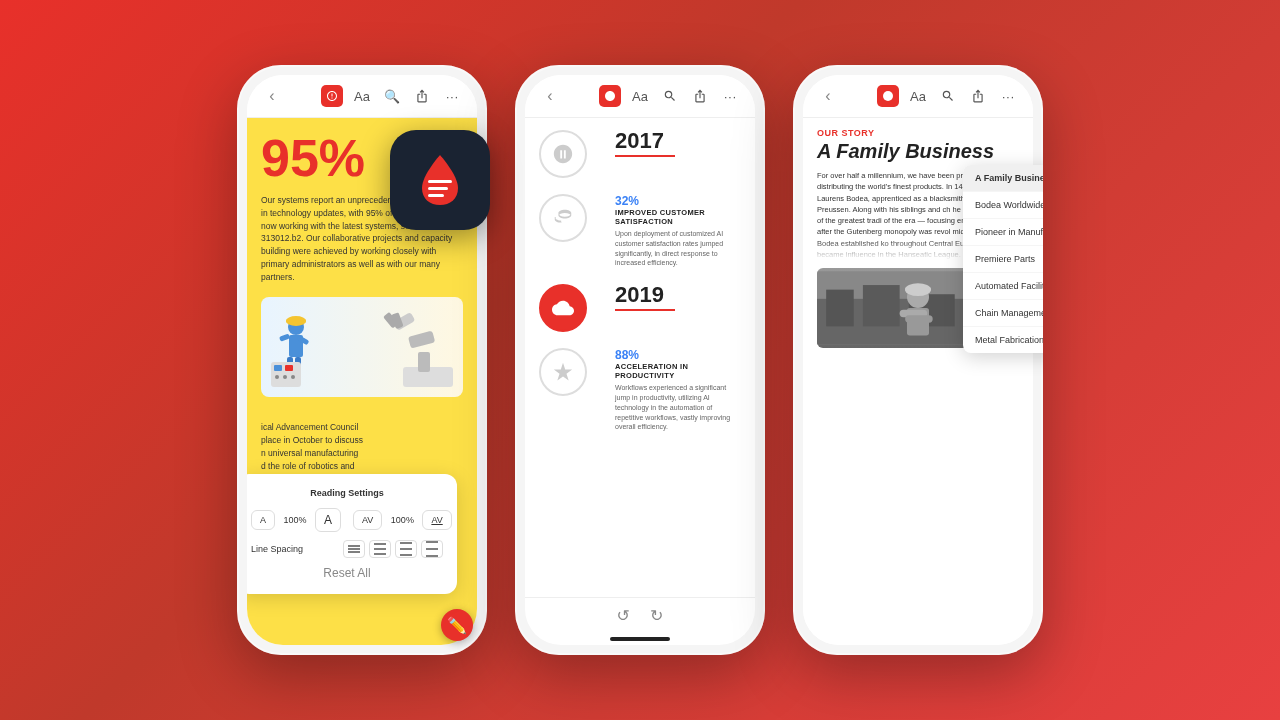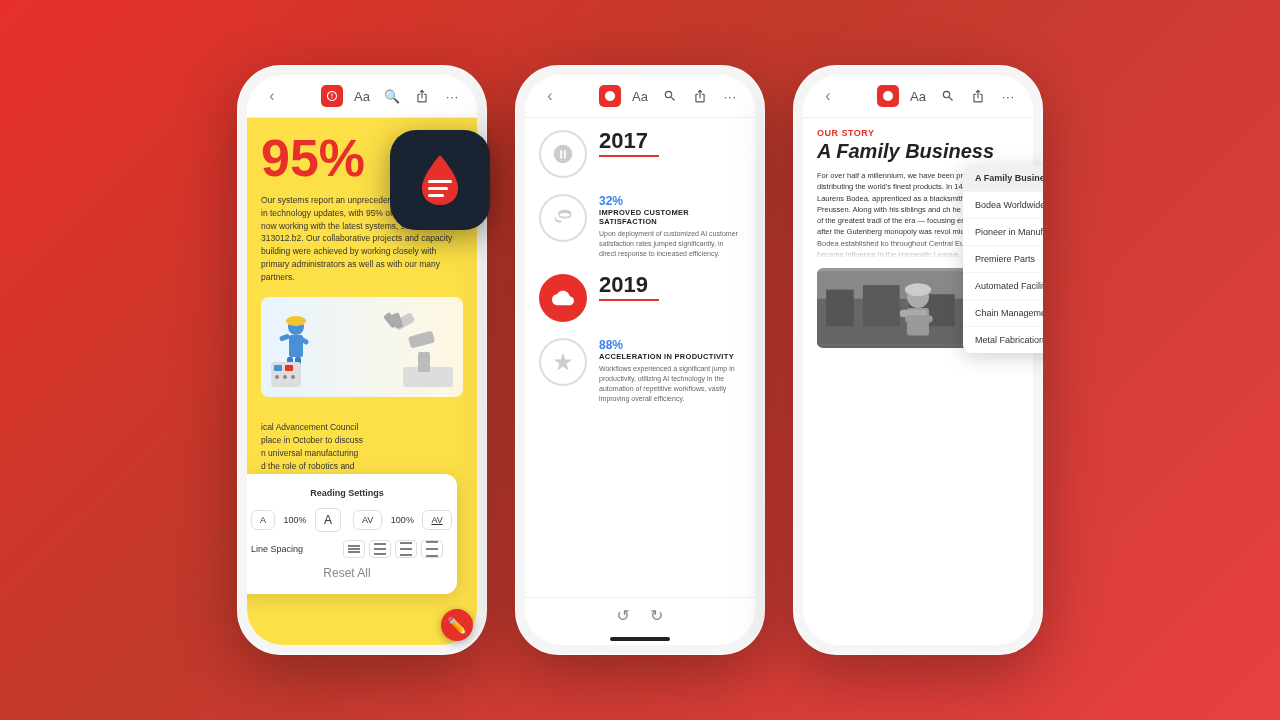--- a/index.html
+++ b/index.html
@@ -190,21 +190,21 @@
     .phone2-content {
       flex: 1;
       overflow: hidden;
       padding: 12px 14px;
       background: #fff;
       position: relative;
     }
 
     .timeline-item {
       display: flex;
-      gap: 12px;
+      gap: 28px;
       margin-bottom: 16px;
       align-items: flex-start;
     }
     .timeline-circle {
       width: 48px;
       height: 48px;
       border-radius: 50%;
       border: 2px solid #ddd;
       display: flex;
       align-items: center;

